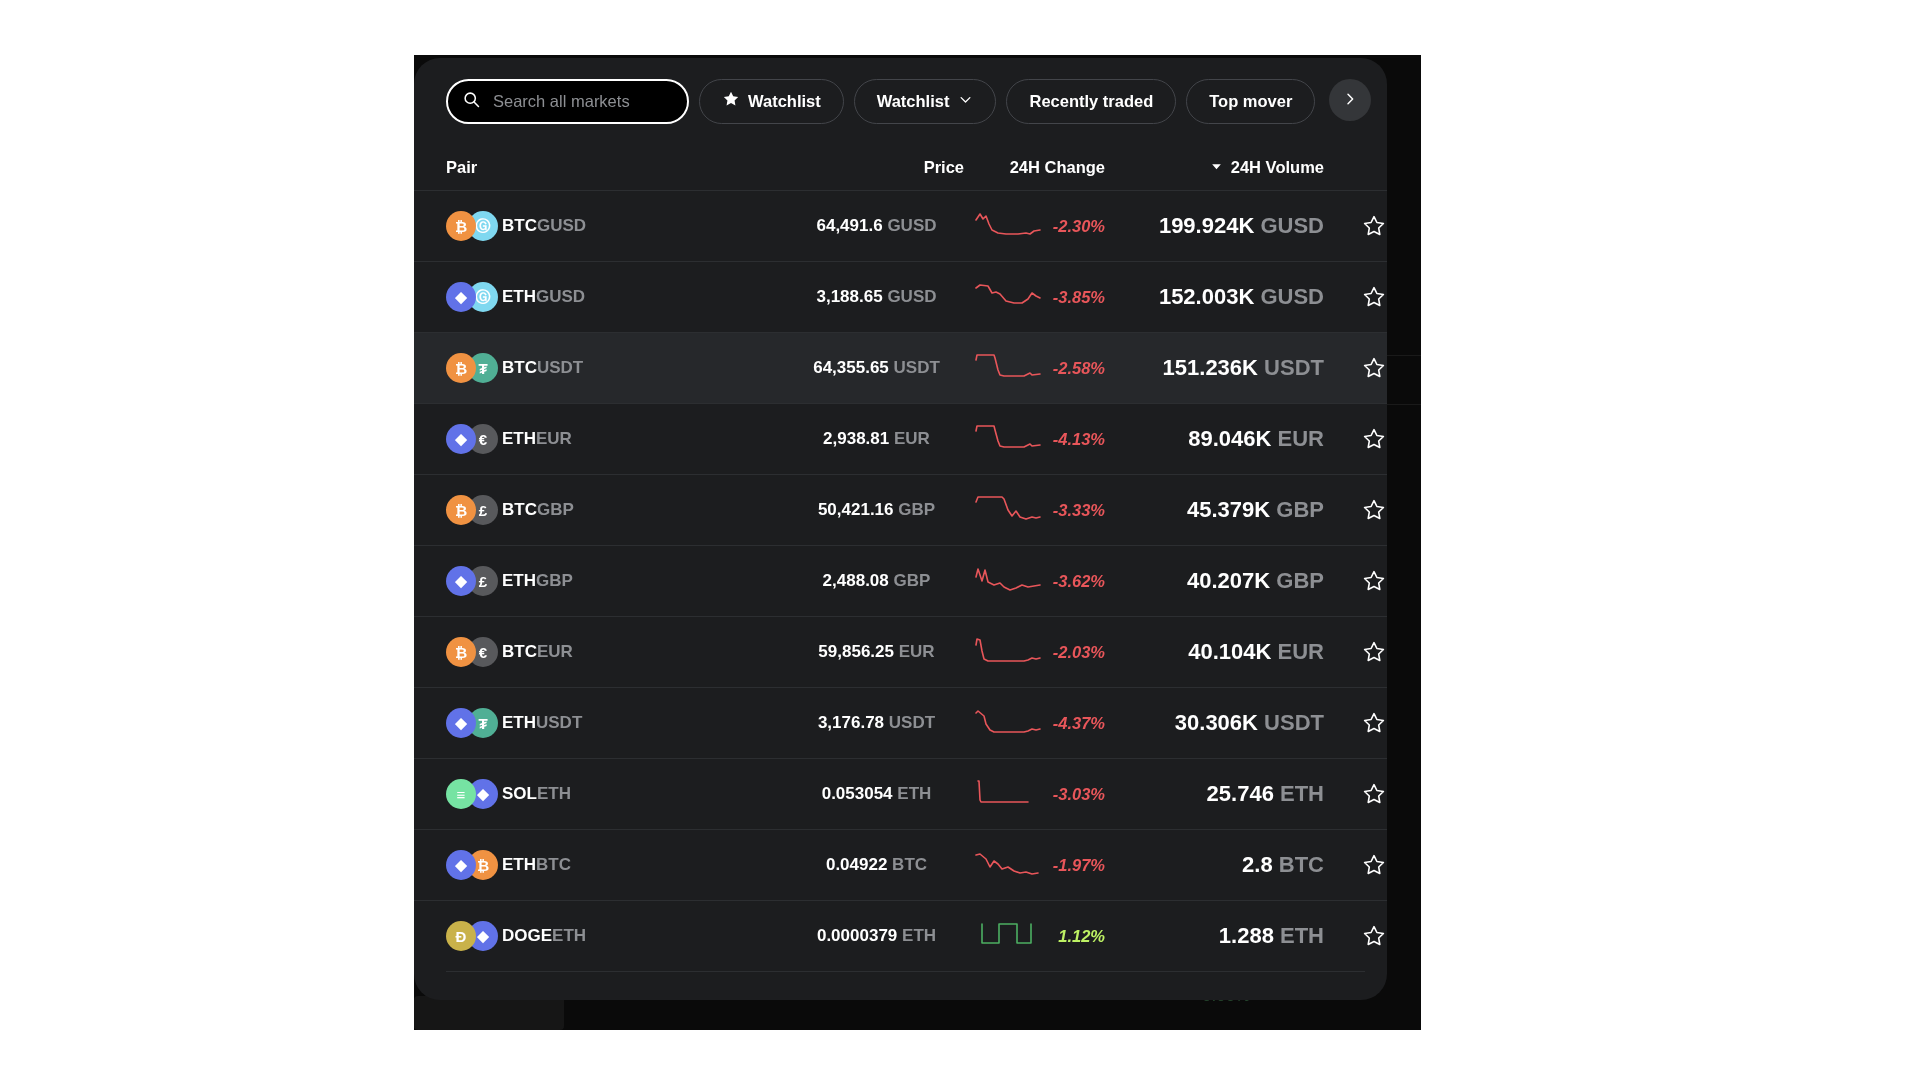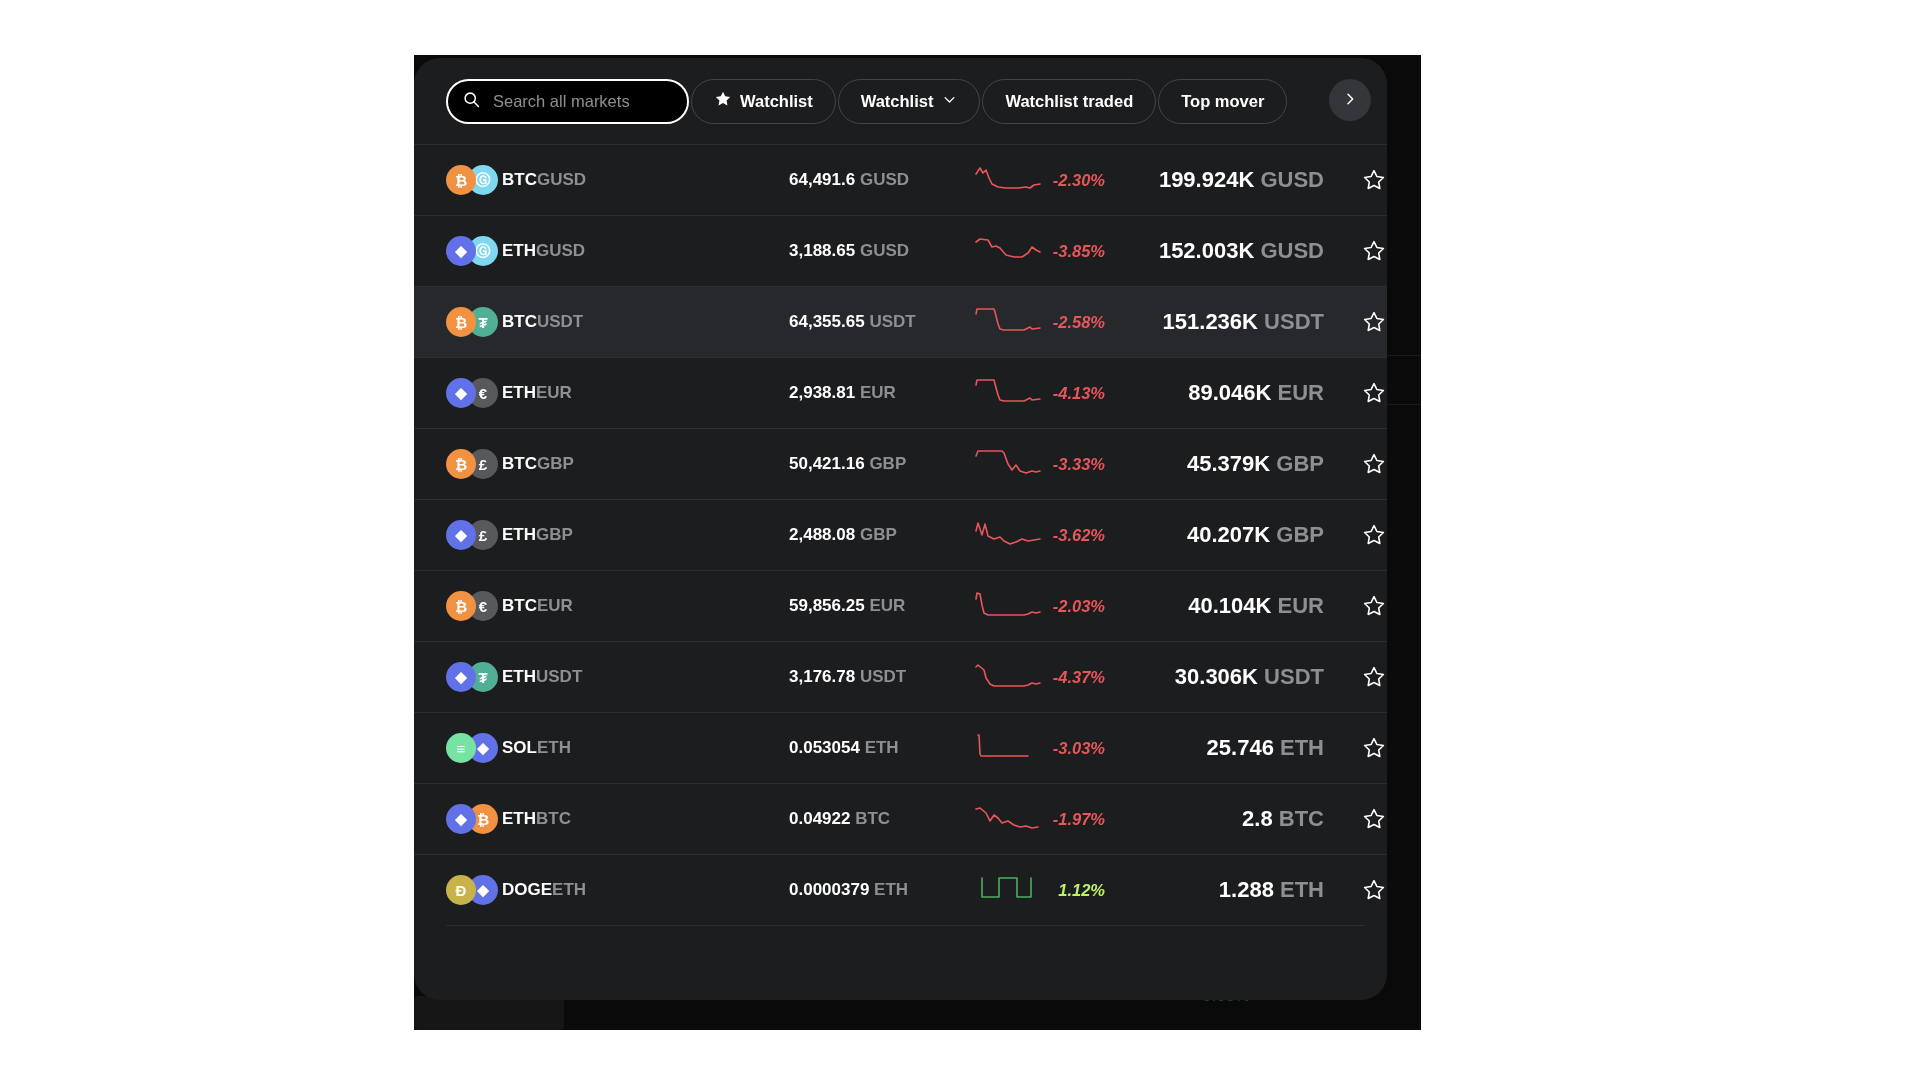--- a/index.html
+++ b/index.html
@@ -115,21 +115,21 @@
     border-radius: 26px;
     overflow: hidden;
   }
 
   .panel-toolbar {
     position: relative;
     height: 86px;
     padding: 0 0 0 32px;
     display: flex;
     align-items: center;
-    gap: 2px;
+    gap: 10px;
     overflow: hidden;
   }
 
   .search-wrap {
     position: relative;
     flex: 0 0 auto;
     width: 243px;
     height: 45px;
     border-radius: 23px;
     background: #000000;
@@ -248,21 +248,21 @@
   .pair-text {
     font-size: 17px;
     font-weight: bold;
     color: #ffffff;
     white-space: nowrap;
   }
   .pair-text .quote { color: #8d8f93; }
 
   .c-price {
     width: 175px;
-    text-align: left;
+    text-align: center;
     font-size: 17px;
     font-weight: bold;
     color: #ffffff;
     white-space: nowrap;
   }
   .c-price .unit { color: #8d8f93; font-weight: bold; }
 
   .c-change {
     width: 155px;
     display: flex;
@@ -366,38 +366,52 @@
       <button class="pill">
         <span>Watchlist</span>
         <span>
           <svg width="15" height="15" viewBox="0 0 24 24" fill="none">
             <path d="M5 9l7 7 7-7" stroke="#ffffff" stroke-width="2.1" stroke-linecap="round" stroke-linejoin="round"></path>
           </svg>
         </span>
       </button>
 
       <button class="pill">
-        <span>Watchlist traded</span>
+        <span>Recently traded</span>
       </button>
 
       <button class="pill">
         <span>Top mover</span>
       </button>
 
       <button class="scroll-next">
         <span>
           <svg width="16" height="16" viewBox="0 0 24 24" fill="none">
             <path d="M9 5l7 7-7 7" stroke="#ffffff" stroke-width="2.2" stroke-linecap="round" stroke-linejoin="round"></path>
           </svg>
         </span>
       </button>
     </div>
 
     <div class="tbl">
 
+      <div class="thead">
+        <div class="th-pair">Pair</div>
+        <div class="th-price">Price</div>
+        <div class="th-change">24H Change</div>
+        <div class="th-vol">
+          <span>
+            <svg width="13" height="13" viewBox="0 0 24 24" fill="#ffffff">
+              <path d="M4 8h16l-8 9z"></path>
+            </svg>
+          </span>
+          <span>24H Volume</span>
+        </div>
+        <div class="th-fav"></div>
+      </div>
 
       <div class="rows" id="rows">
           <div class="row">
             <div class="c-pair">
               <span class="coins">
                 <span class="coin first" style="background:#f09242">₿</span>
                 <span class="coin second" style="background:#7fd8f0">Ⓖ</span>
               </span>
               <span class="pair-text"><span>BTC</span><span class="quote">GUSD</span></span>
             </div>

